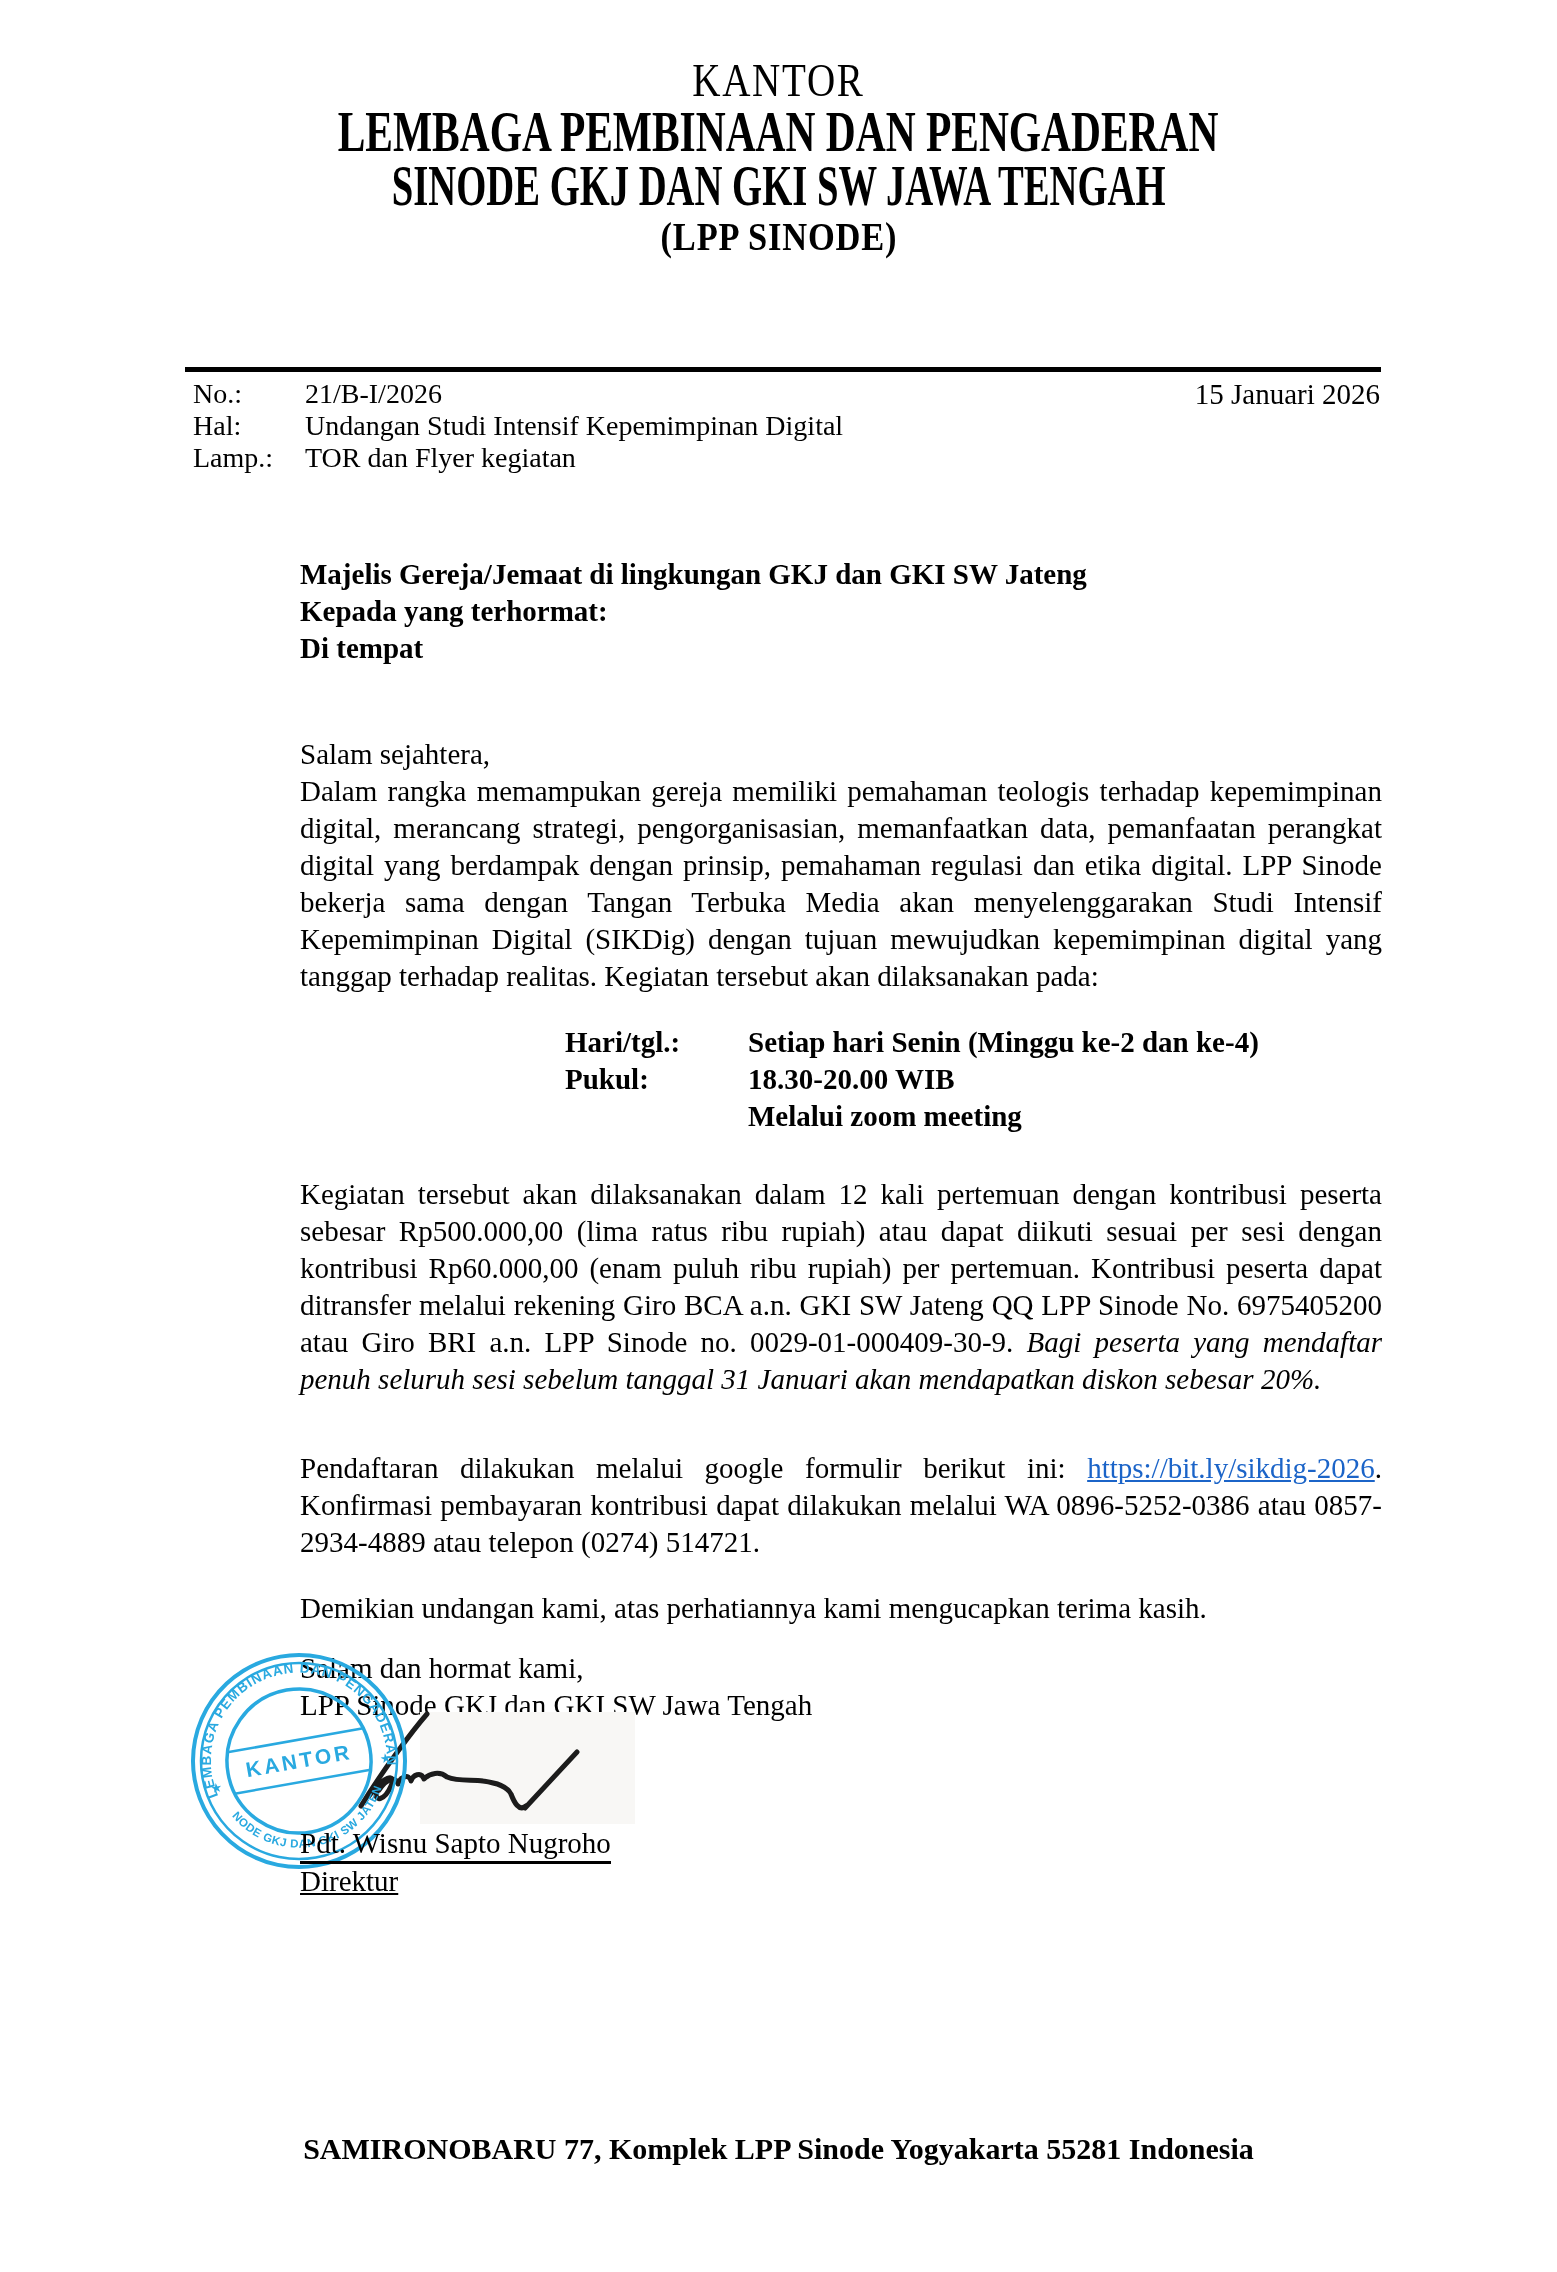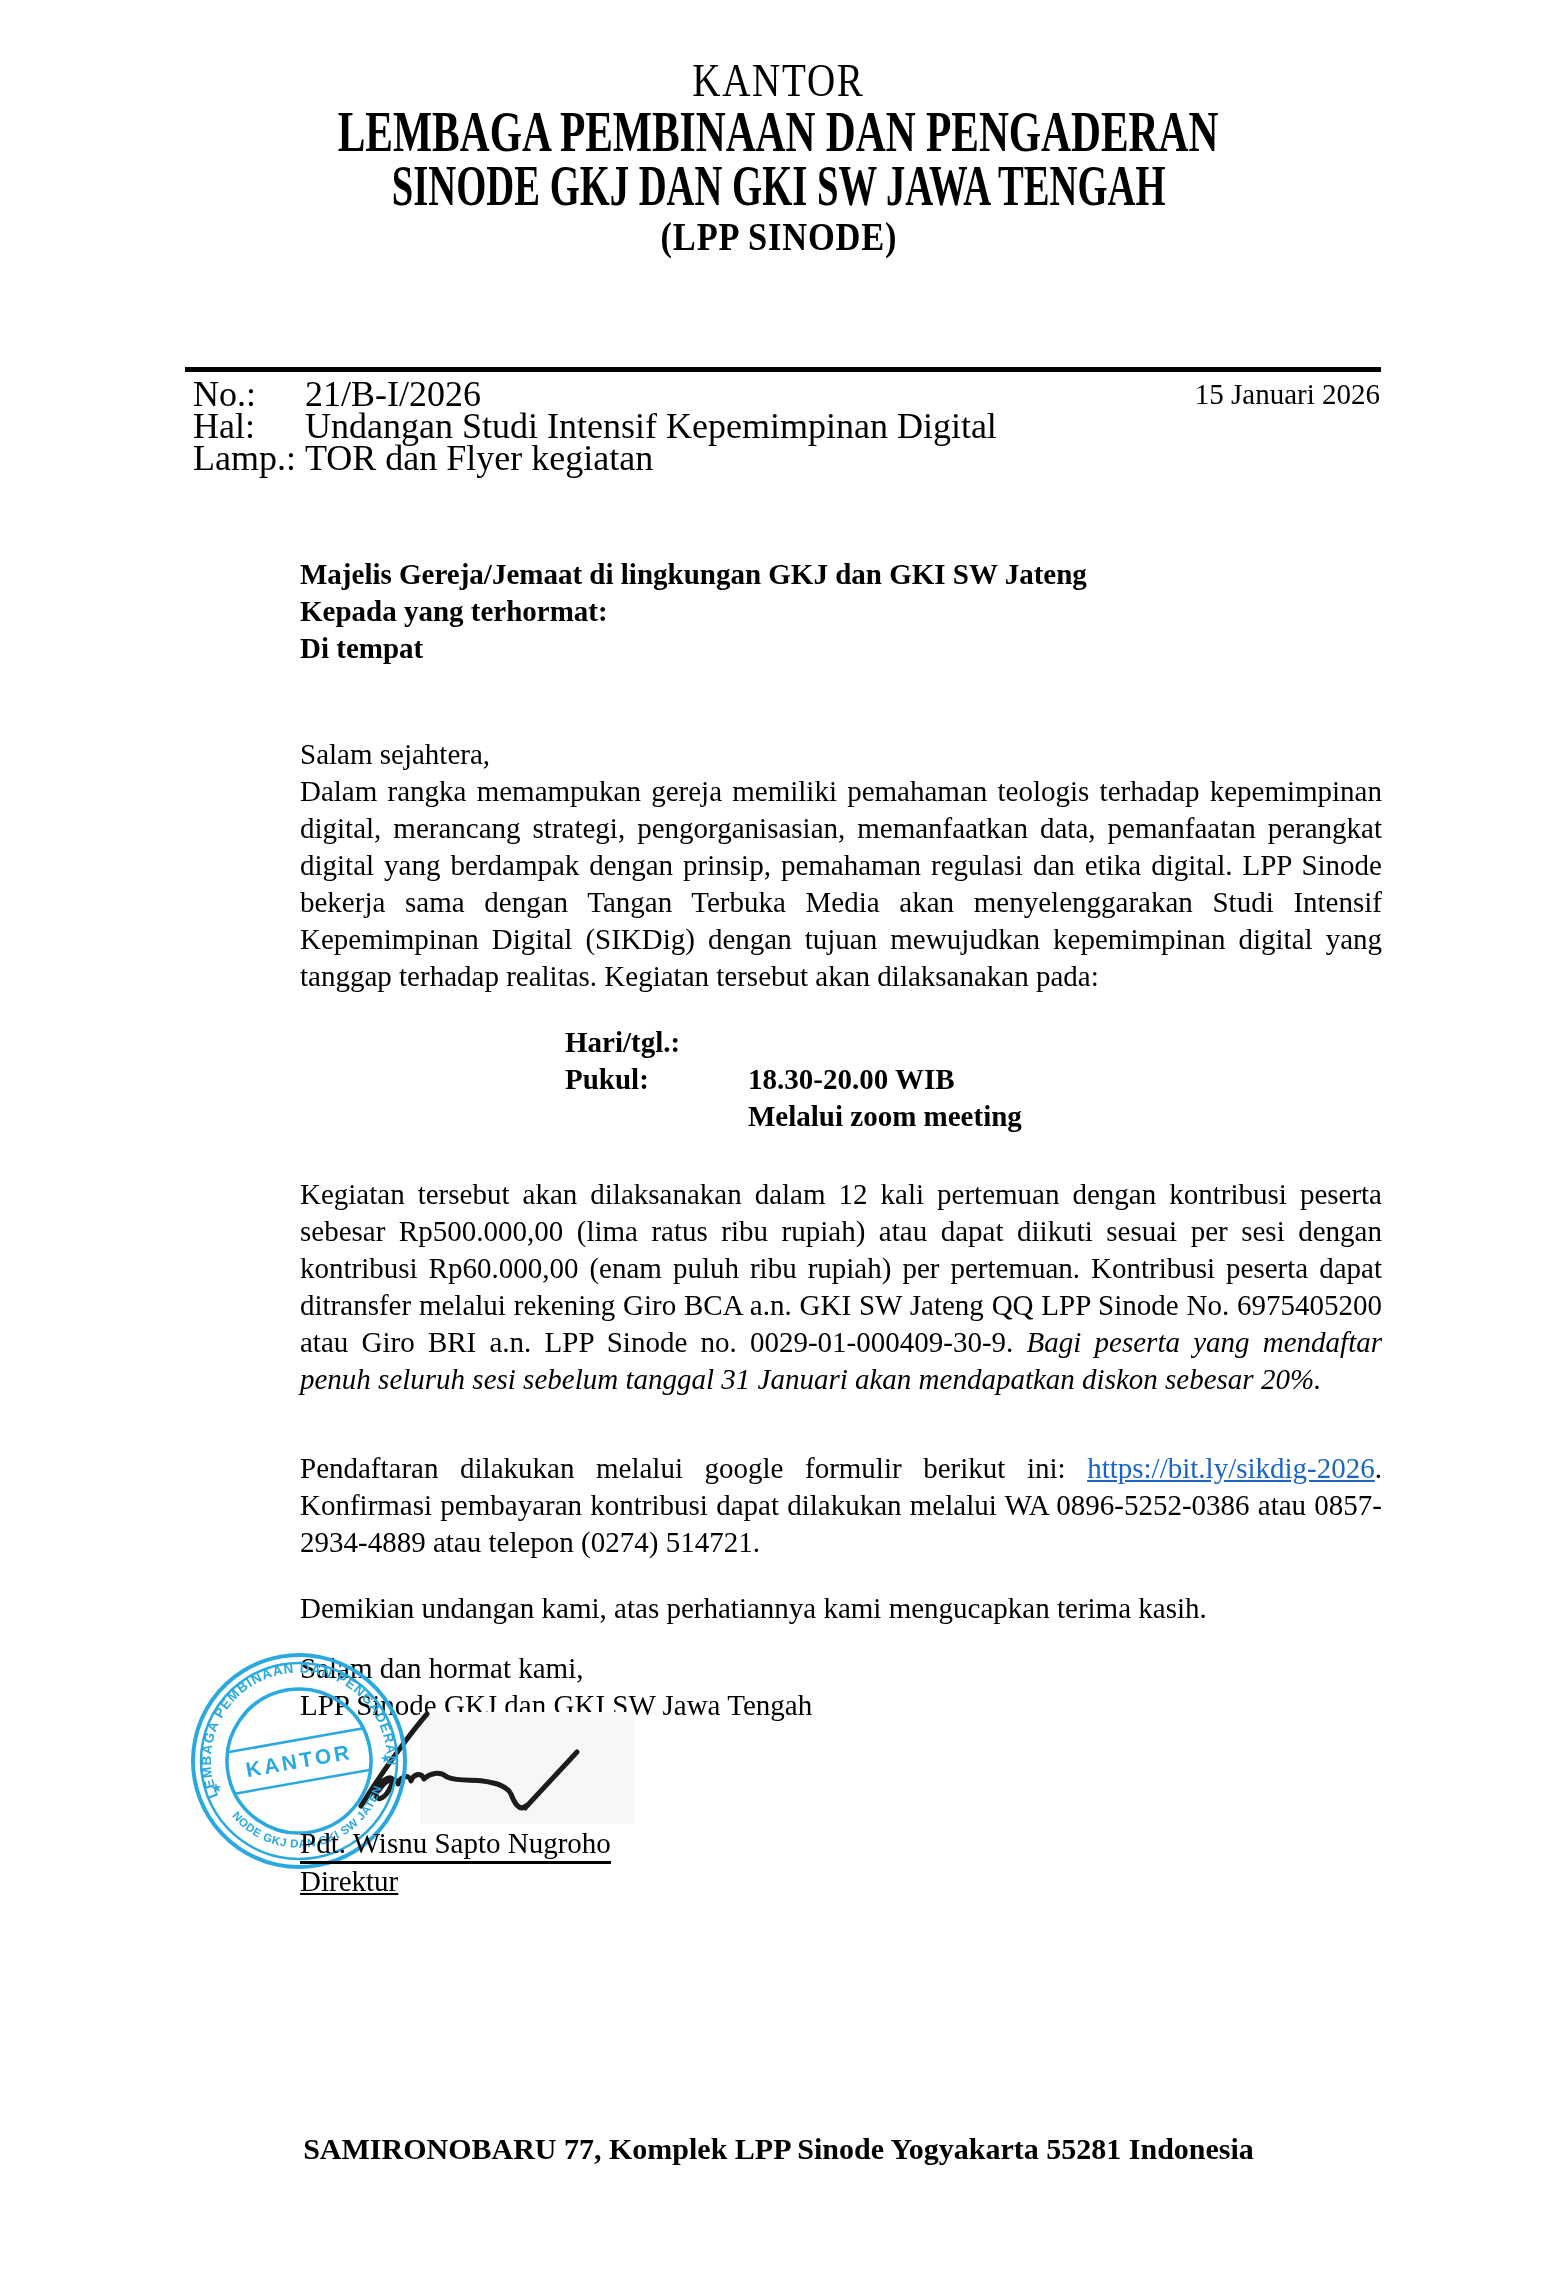--- a/index.html
+++ b/index.html
@@ -18,21 +18,21 @@
   .lh-kantor{top:54px;font-size:46px;font-weight:400;}
   .lh-kantor > span{transform:scaleX(.85);letter-spacing:2px;}
   .lh-big1{top:100px;font-size:56px;font-weight:700;}
   .lh-big1 > span{transform:scaleX(.74);}
   .lh-big2{top:154px;font-size:56px;font-weight:700;}
   .lh-big2 > span{transform:scaleX(.69);}
   .lh-small{top:212px;font-size:41px;font-weight:700;}
   .lh-small > span{transform:scaleX(.84);letter-spacing:1px;}
   .lh-rule{position:absolute;left:185px;top:367px;width:1196px;height:5px;background:#000;}
   
-  .ref{position:absolute;left:193px;top:378px;font-size:36px;line-height:32px;}
+  .ref{position:absolute;left:193px;top:378px;font-size:28px;line-height:32px;}
   .ref-row{display:flex;}
   .ref-label{width:112px;flex:none;}
   .ref-date{position:absolute;top:378px;right:177px;font-size:29px;line-height:32px;margin-left:28px;}
   
   .recipient{position:absolute;left:300px;top:556px;font-size:29px;line-height:37px;font-weight:700;}
   
   .bodyblock{position:absolute;left:300px;width:1082px;font-size:29px;line-height:37px;}
   .jus{text-align:justify;}
   .p1{top:736px;}
   .p2{top:1176px;}
@@ -89,20 +89,21 @@
   </div>
 
   <div class="bodyblock p1">
     <div>Salam sejahtera,</div>
     <div class="jus">Dalam rangka memampukan gereja memiliki pemahaman teologis terhadap kepemimpinan digital, merancang strategi, pengorganisasian, memanfaatkan data, pemanfaatan perangkat digital yang berdampak dengan prinsip, pemahaman regulasi  dan etika digital. LPP Sinode bekerja sama dengan Tangan Terbuka Media akan menyelenggarakan Studi Intensif Kepemimpinan Digital (SIKDig) dengan tujuan mewujudkan kepemimpinan digital yang tanggap terhadap realitas. Kegiatan tersebut akan dilaksanakan pada:</div>
   </div>
 
   <div class="sched">
     <div class="sched-row">
       <span class="sched-label">Hari/tgl.:</span>
+      <span>Setiap hari Senin (Minggu ke-2 dan ke-4)</span>
     </div>
     <div class="sched-row">
       <span class="sched-label">Pukul:</span>
       <span>18.30-20.00 WIB</span>
     </div>
     <div class="sched-row">
       <span class="sched-label"></span>
       <span>Melalui zoom meeting</span>
     </div>
   </div>

